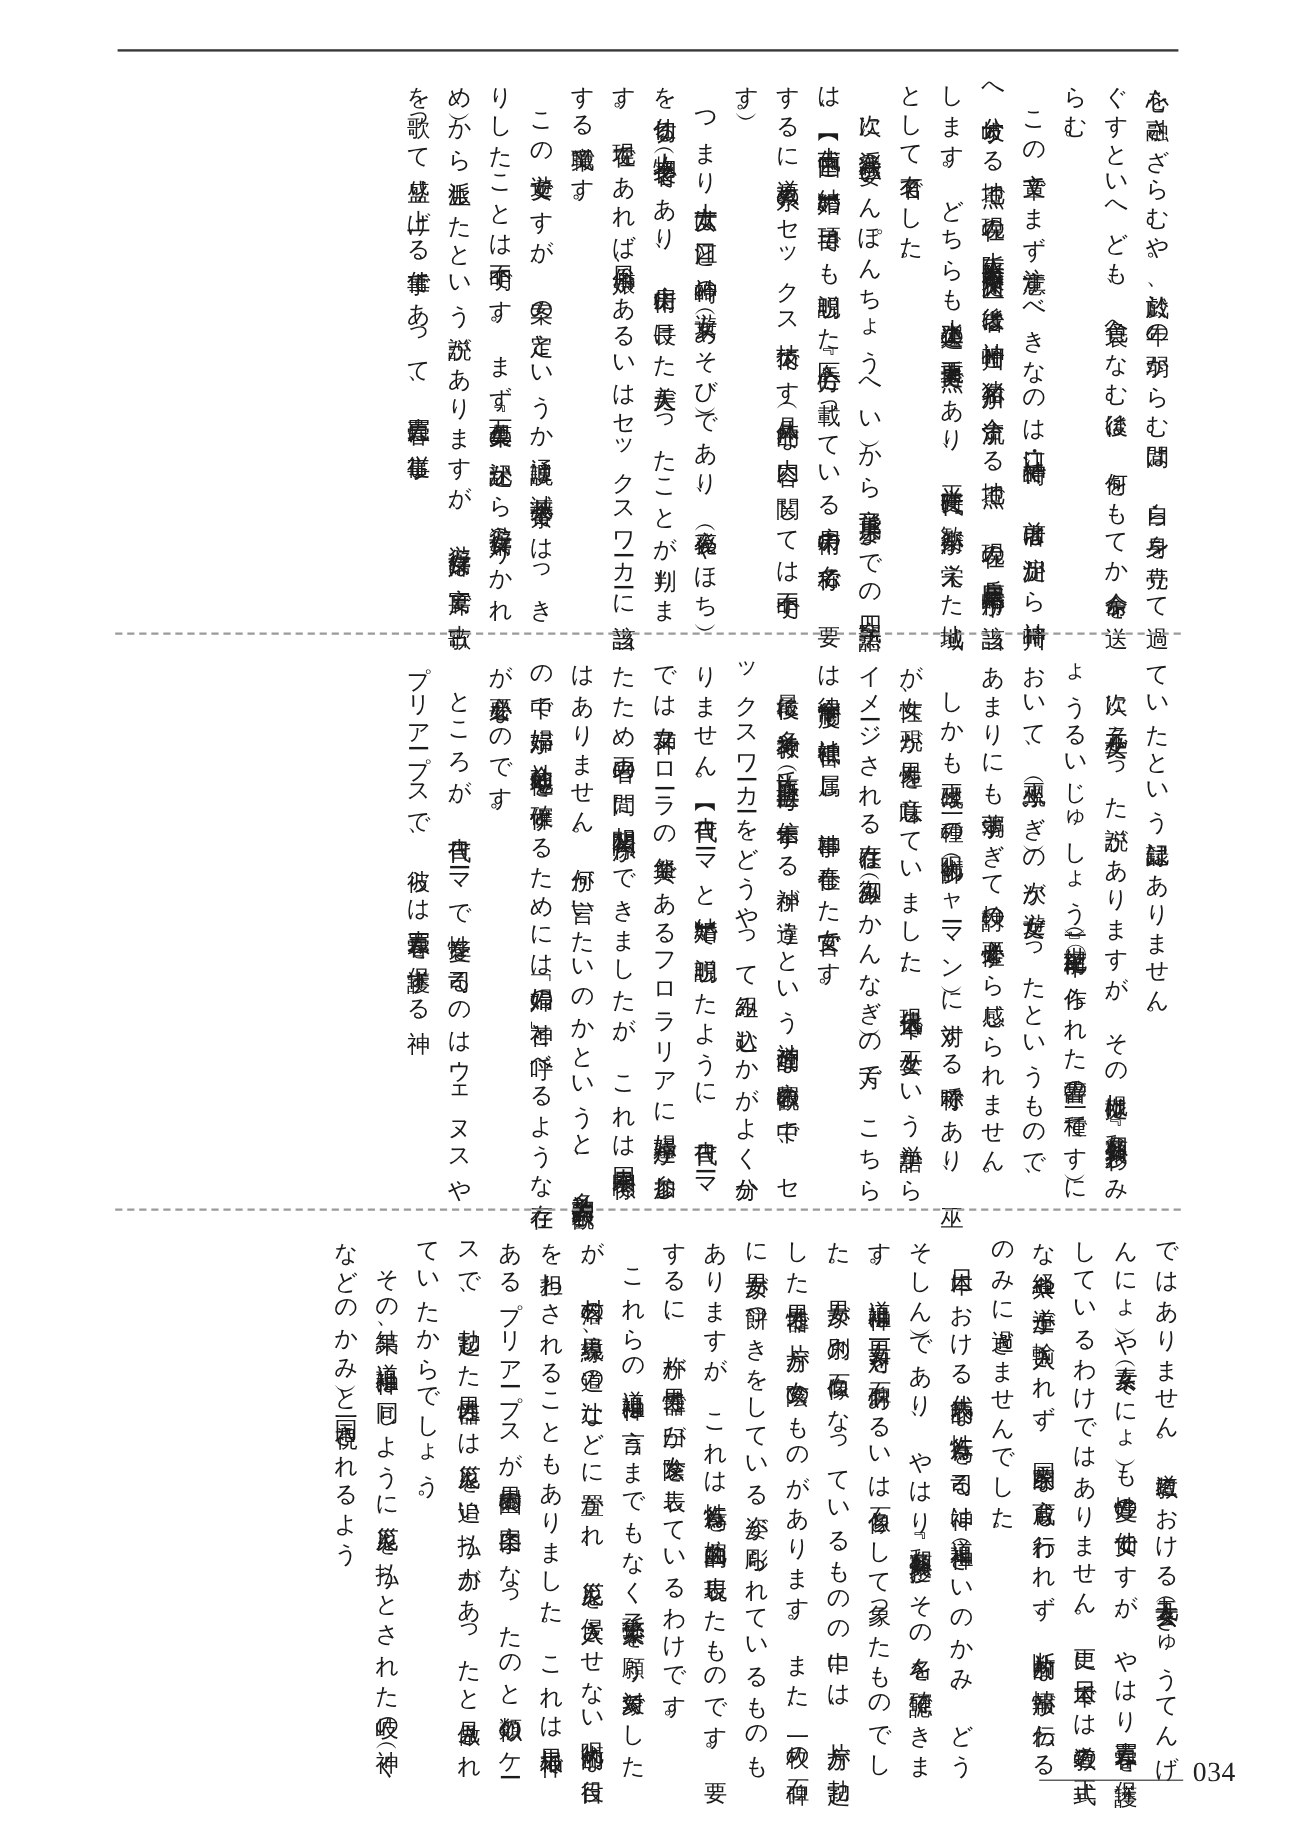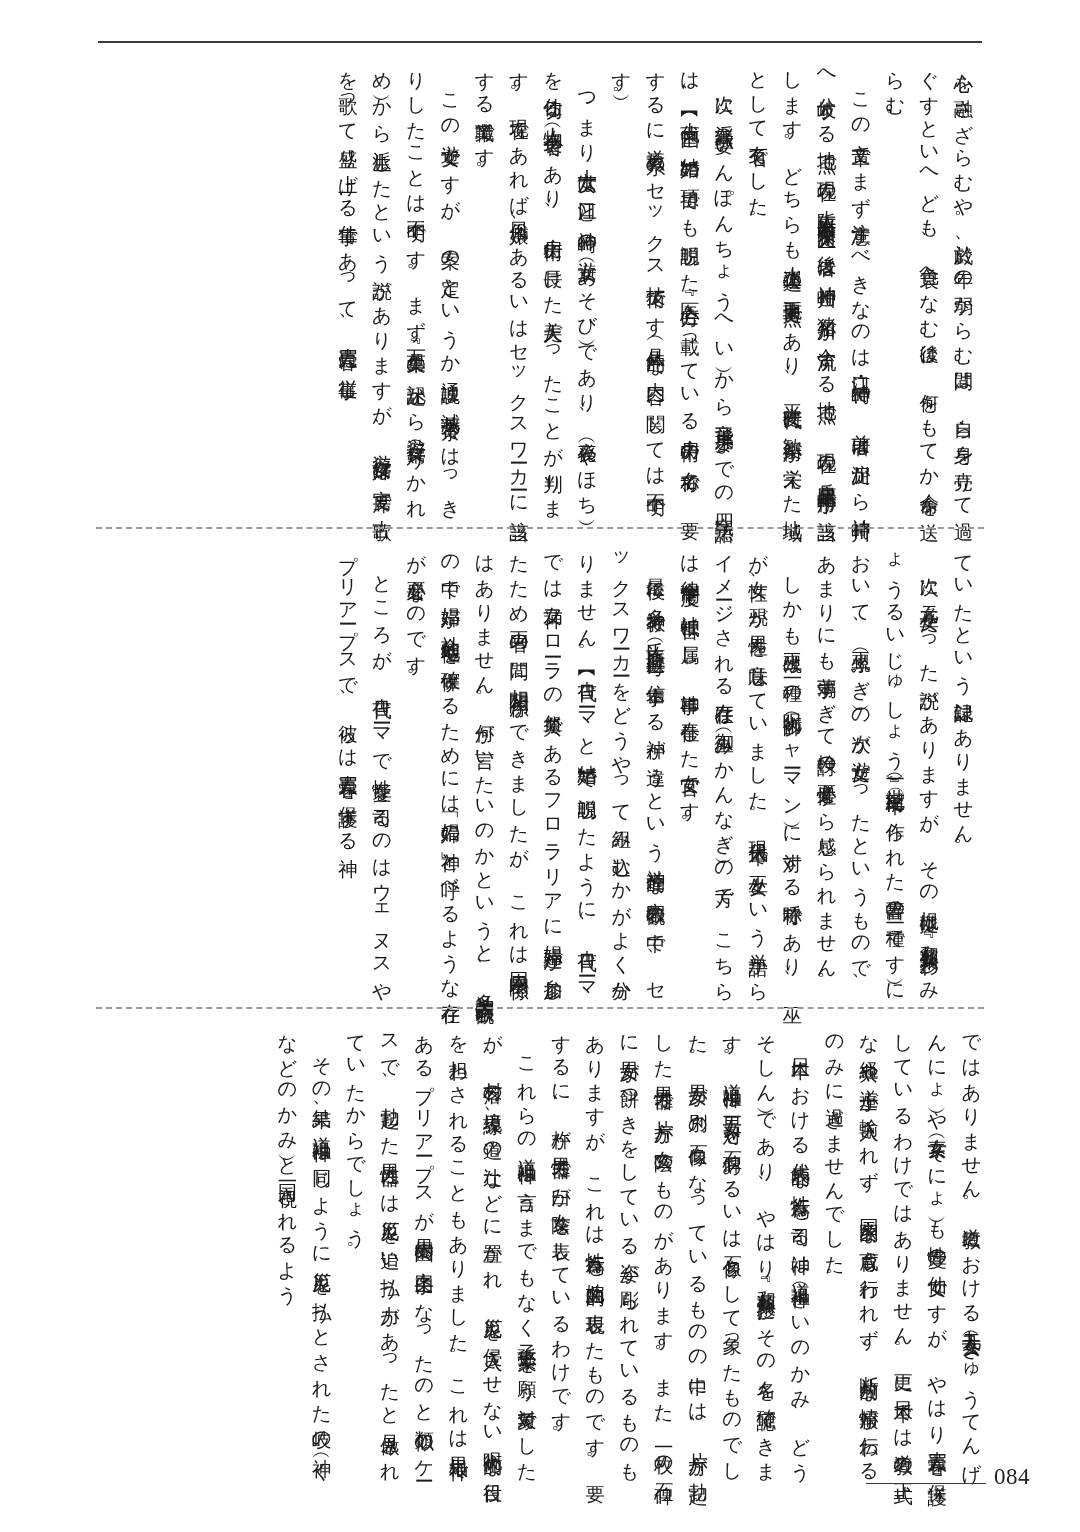--- a/index.html
+++ b/index.html
@@ -137,15 +137,15 @@
   <div class="divider d2"></div>
 
   <div class="vblock sec3">
     <p>ではありません。道教における九天玄女（きゅうてんげんにょ）や素女（そにょ）も性愛の仙女ですが、やはり売買春を保護しているわけではありません。更に日本では道教の正式な経典や道士が輸入されず、国家的な育成も行われず、断片的な情報が伝わるのみに過ぎませんでした。</p>
     <p>　日本における代表的な性行為を司る神は道祖神（さいのかみ、どうそしん）であり、やはり『和名類聚抄』にその名を確認できます。道祖神は男女一対を石碑あるいは石像として象ったものでした。男女が別々の石像になっているものの中には、片方が勃起した男性器で片方が女陰のものがあります。また、一枚の石碑に男女が餅つきをしている姿が彫られているものもありますが、これは性行為を婉曲的に表現したものです。要するに、杵が男性器で臼が女陰を表しているわけです。</p>
     <p>　これらの道祖神は言うまでもなく子孫繁栄を願う対象でしたが、村落の境界線、道の辻などに置かれ、災厄を侵入させない呪術的な役目を担わされることもありました。これは男根神であるプリアープスが果樹園の案山子になったのと類似のケースで、勃起した男性器には災厄を追い払う力があったと見做されていたからでしょう。</p>
     <p>　その結果、道祖神は同じように災厄を払うとされた岐の神（くなどのかみ）と同一視されるよう</p>
   </div>
 
   <div class="bottom-rule"></div>
-  <div class="folio">084</div>
+  <div class="folio">034</div>
 
 </div>
 
 </body></html>

